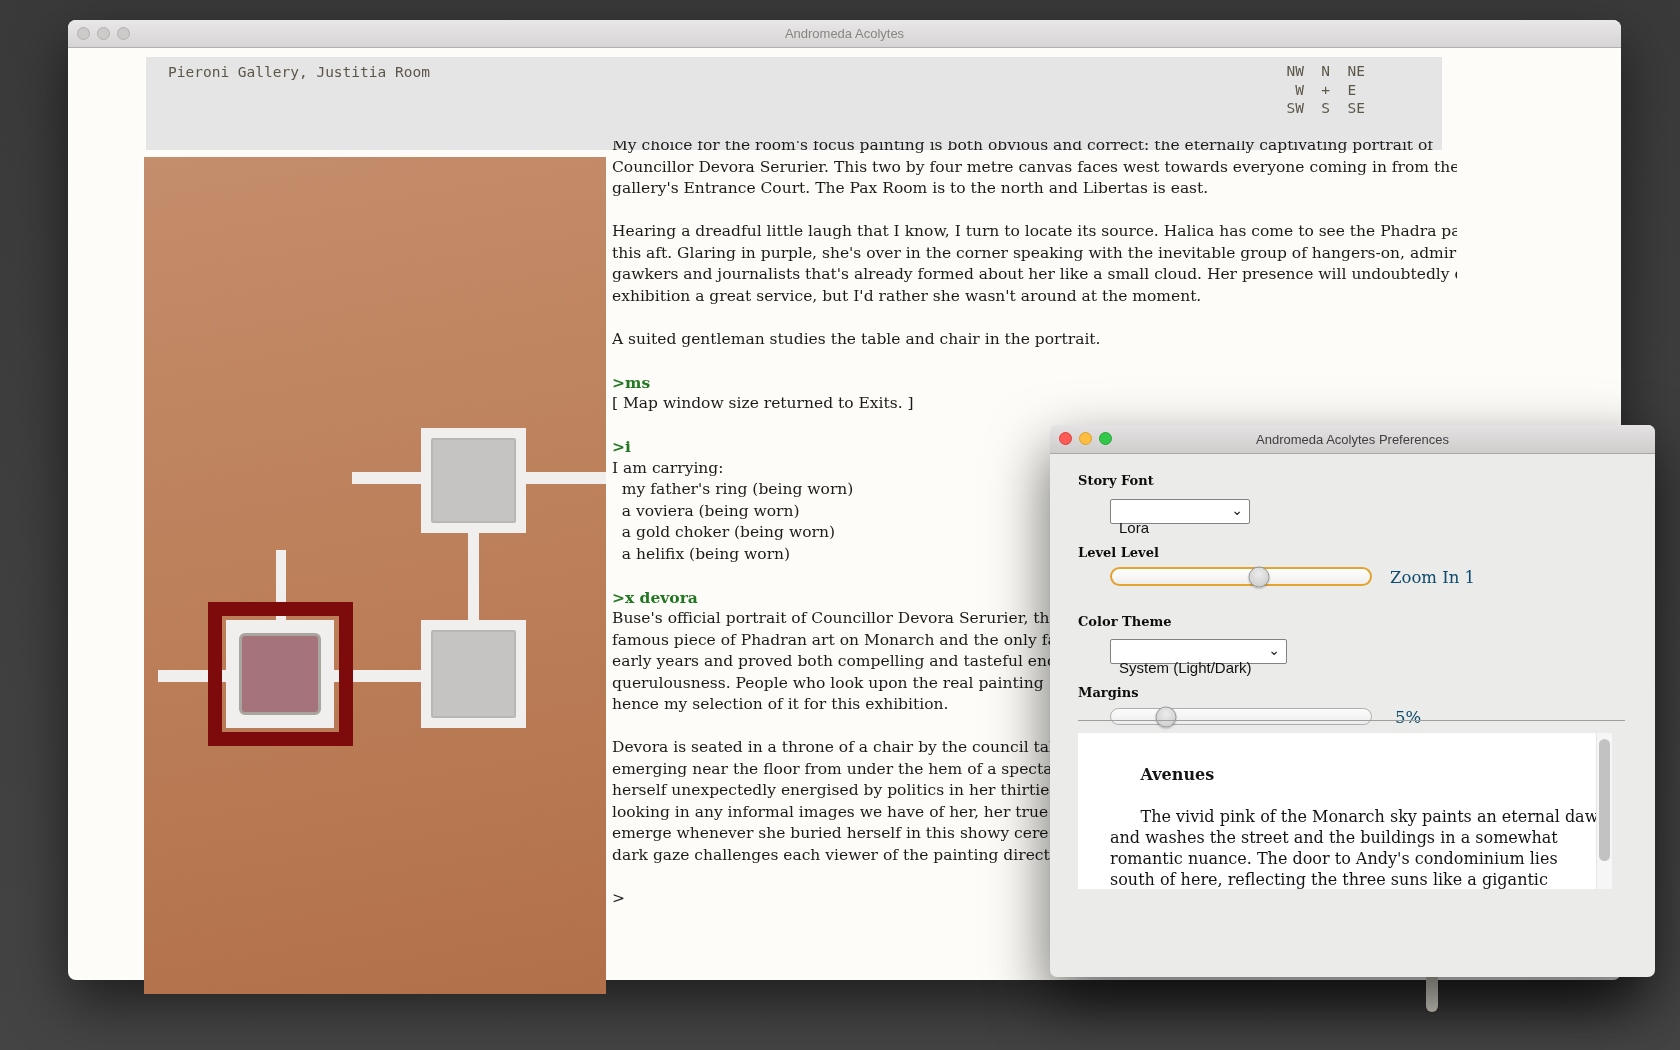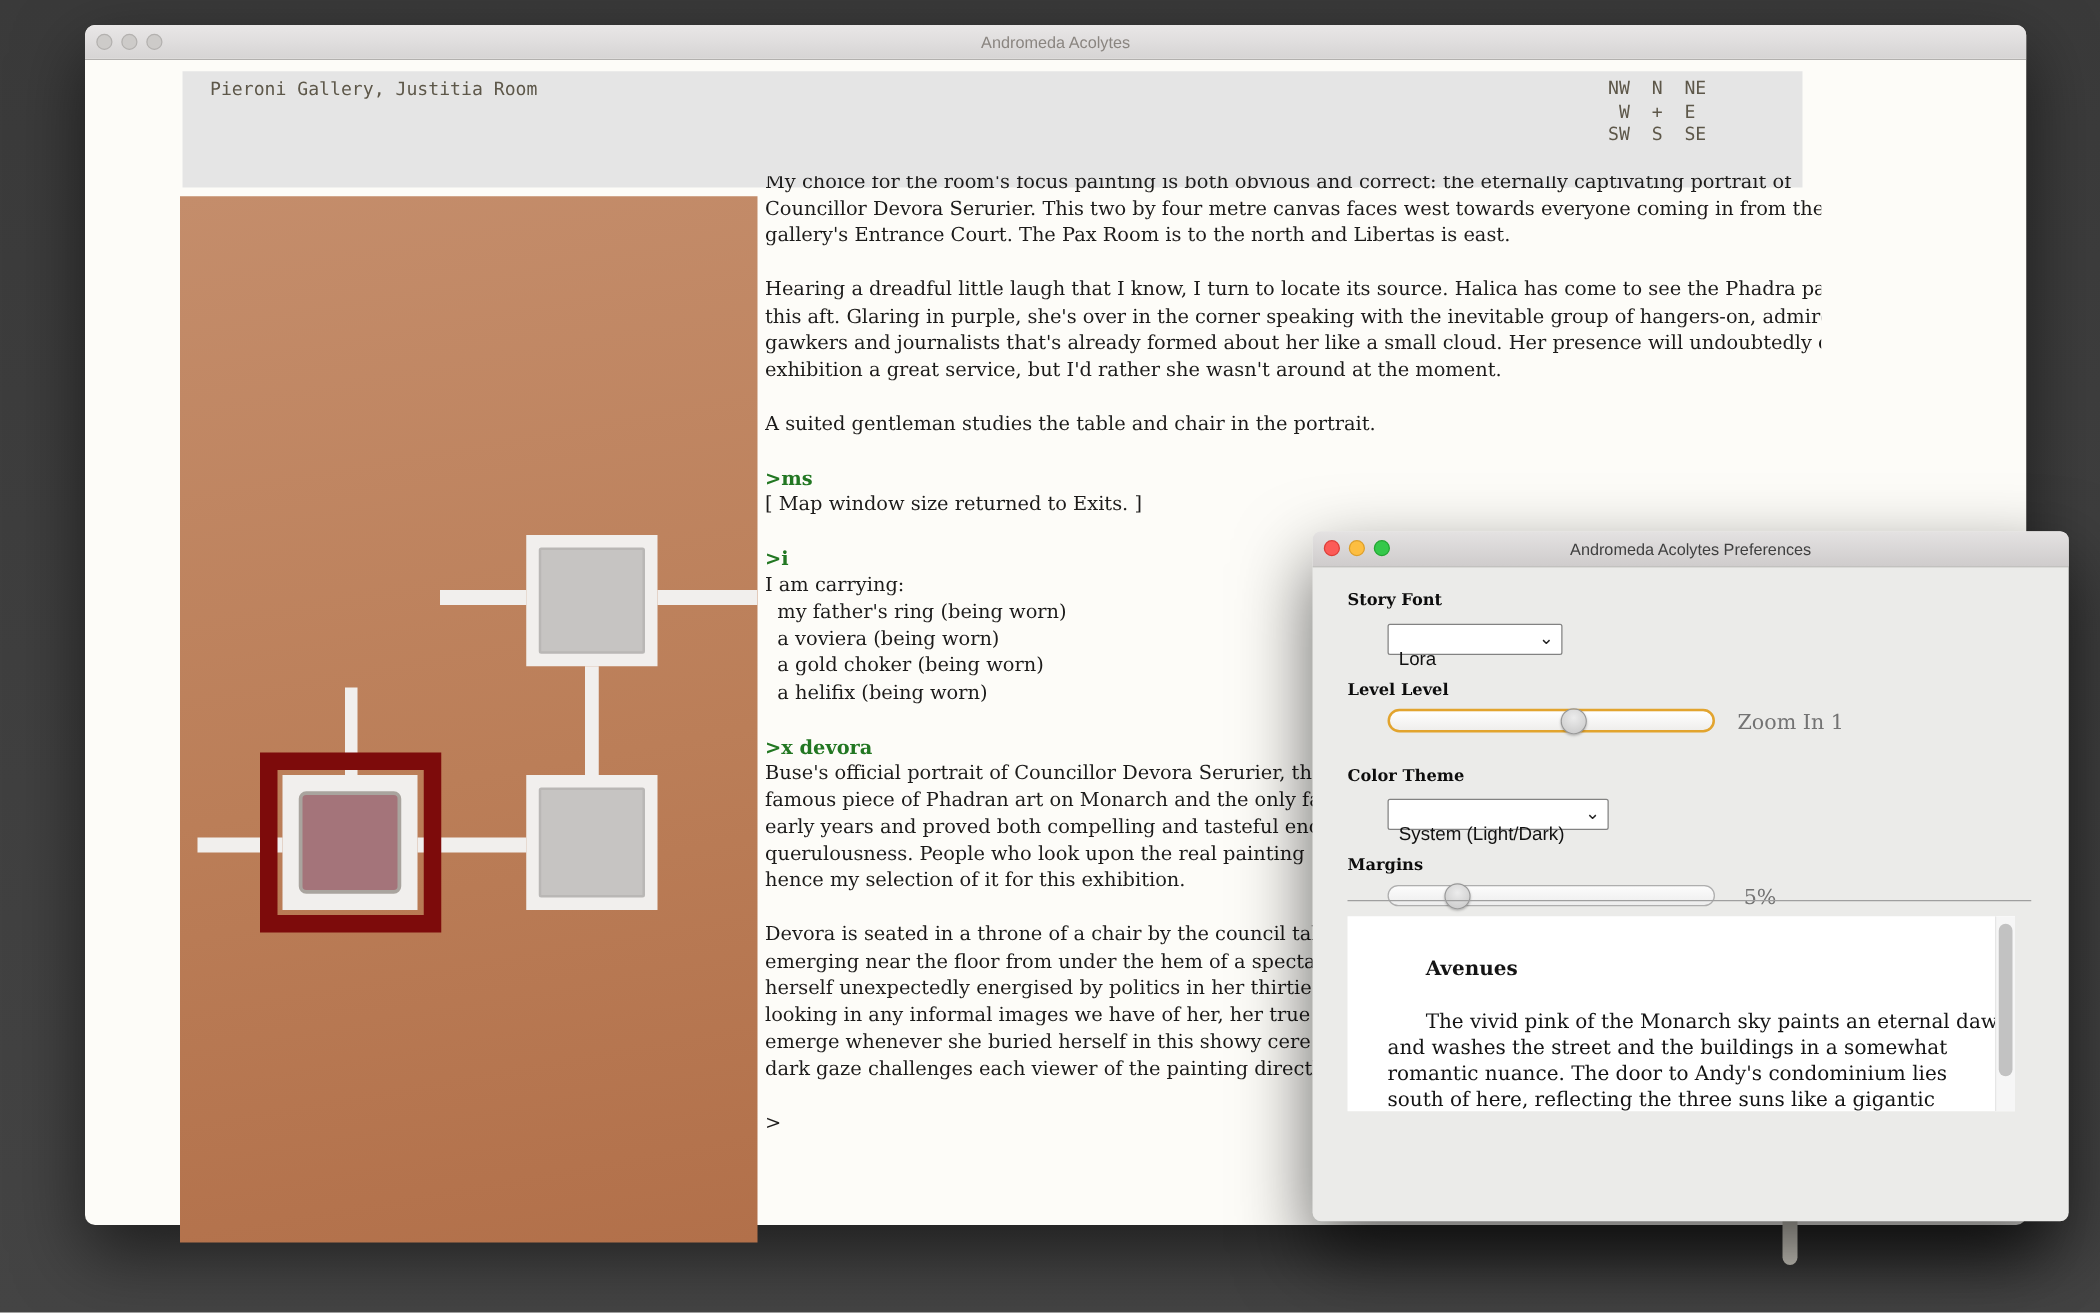--- a/index.html
+++ b/index.html
@@ -98,21 +98,21 @@
   .slider.gold{height:19px;border:2px solid #e2a42e;border-radius:10px;background:linear-gradient(#ffffff,#efeeec);}
   .slider.plain{height:17px;border:1px solid #aeaeae;border-radius:9px;background:linear-gradient(#fcfcfc,#ededed);}
   .thumb{
     position:absolute;top:50%;width:21px;height:21px;border-radius:50%;
     background:radial-gradient(circle at 50% 35%,#ececec,#c7c7c7);
     border:1px solid #979797;box-sizing:border-box;
     transform:translate(-50%,-50%);
     box-shadow:0 1px 2px rgba(0,0,0,.25);
   }
   .slider-value{
-    position:absolute;font-family:"DejaVu Serif",serif;font-size:16.5px;color:#737373;
+    position:absolute;font-family:"DejaVu Serif",serif;font-size:16.5px;color:#0c4a6e;
   }
   .dlg-divider{position:absolute;left:28px;width:547px;height:1px;background:#9f9f9f;top:295px;}
   .preview-card{
     position:absolute;left:28px;top:308px;width:534px;height:156px;
     background:#ffffff;overflow:hidden;
   }
   .preview-text{
     position:absolute;left:32px;top:10px;white-space:pre;
     font-family:"DejaVu Serif",serif;font-size:16px;line-height:21px;color:#141414;
   }

